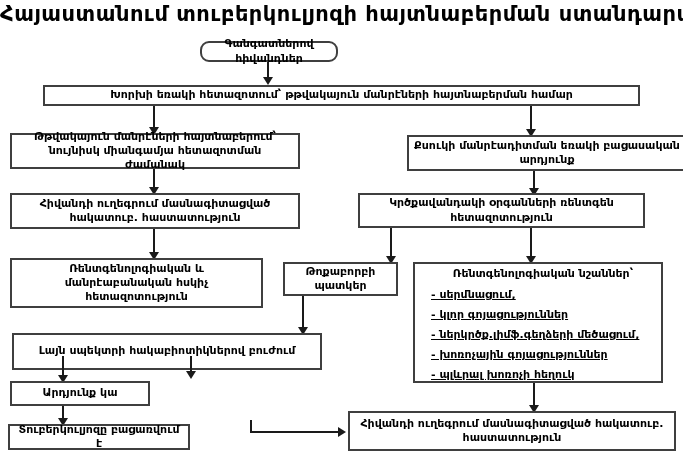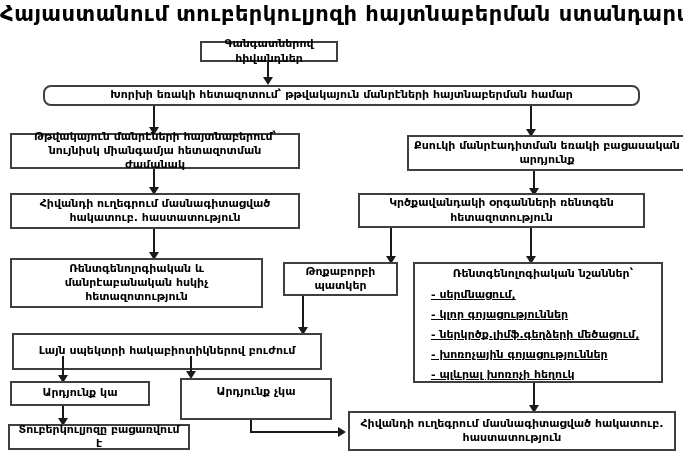--- a/index.html
+++ b/index.html
@@ -34,26 +34,26 @@
     border-left:8px solid #1a1a1a;
   }
 </style>
 </head>
 <body>
 
 <div class="canvas">
 
   <div class="title">Հայաստանում տուբերկուլյոզի հայտնաբերման ստանդարտ</div>
 
-  <div class="box" style="left:200px; top:41px; width:138px; height:21px;">Գանգատներով հիվանդներ</div>
+  <div class="box" style="left:200px; top:41px; width:138px; height:21px;border-radius:9px;">Գանգատներով հիվանդներ</div>
 
   <div class="vline" style="left:267px; top:62px; height:16px;"></div>
   <div class="ah-down" style="left:263px; top:77px;"></div>
 
-  <div class="box" style="left:43px; top:85px; width:597px; height:21px;border-radius:8px;">Խորխի եռակի հետազոտում՝ թթվակայուն մանրէների հայտնաբերման համար</div>
+  <div class="box" style="left:43px; top:85px; width:597px; height:21px;">Խորխի եռակի հետազոտում՝ թթվակայուն մանրէների հայտնաբերման համար</div>
 
   <div class="vline" style="left:153px; top:106px; height:22px;"></div>
   <div class="ah-down" style="left:149px; top:127px;"></div>
 
   <div class="vline" style="left:530px; top:106px; height:24px;"></div>
   <div class="ah-down" style="left:526px; top:129px;"></div>
 
   <div class="box" style="left:10px; top:133px; width:290px; height:36px;">Թթվակայուն մանրէների հայտնաբերում՝ նույնիսկ միանգամյա հետազոտման ժամանակ</div>
 
   <div class="box" style="left:407px; top:135px; width:280px; height:36px;">Քսուկի մանրէադիտման եռակի բացասական արդյունք</div>
@@ -96,21 +96,20 @@
   <div class="box" style="left:12px; top:333px; width:310px; height:37px;">Լայն սպեկտրի հակաբիոտիկներով բուժում</div>
 
   <div class="vline" style="left:62px; top:356px; height:20px;"></div>
   <div class="ah-down" style="left:58px; top:375px;"></div>
 
   <div class="vline" style="left:190px; top:356px; height:17px;"></div>
   <div class="ah-down" style="left:186px; top:371px;"></div>
 
   <div class="box" style="left:10px; top:381px; width:140px; height:25px;">Արդյունք կա</div>
 
-  <div class="box top-align" style="left:180px; top:378px; width:152px; height:42px;">Արդյունք չկա</div>
 
   <div class="vline" style="left:62px; top:406px; height:13px;"></div>
   <div class="ah-down" style="left:58px; top:418px;"></div>
 
   <div class="box" style="left:8px; top:424px; width:182px; height:26px;">Տուբերկուլյոզը բացառվում է</div>
 
   <div class="vline" style="left:250px; top:420px; height:13px;"></div>
   <div class="hline" style="left:250px; top:431px; width:88px;"></div>
   <div class="ah-right" style="left:338px; top:427px;"></div>
 

